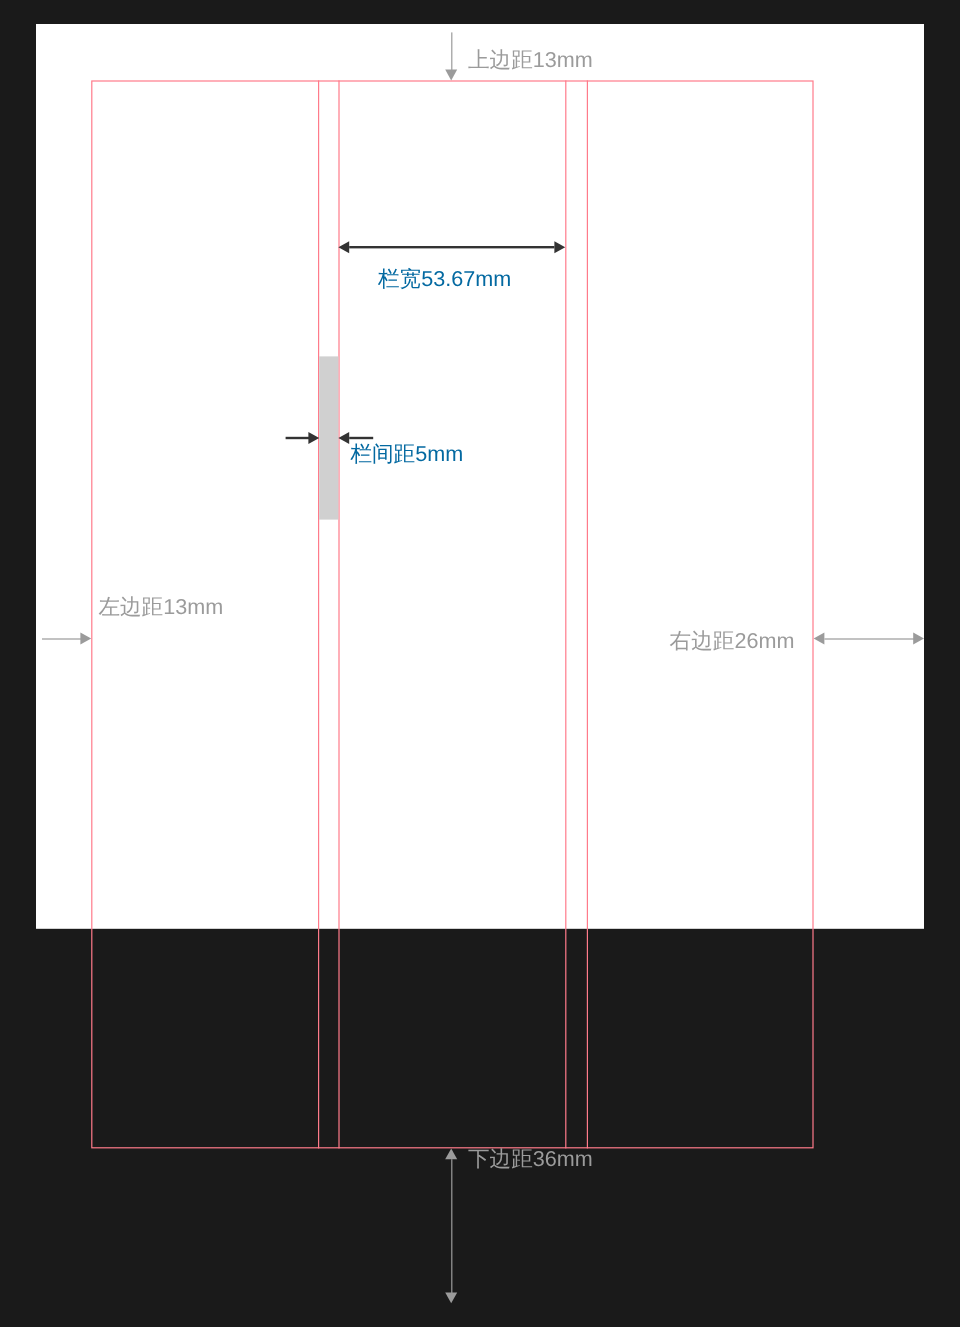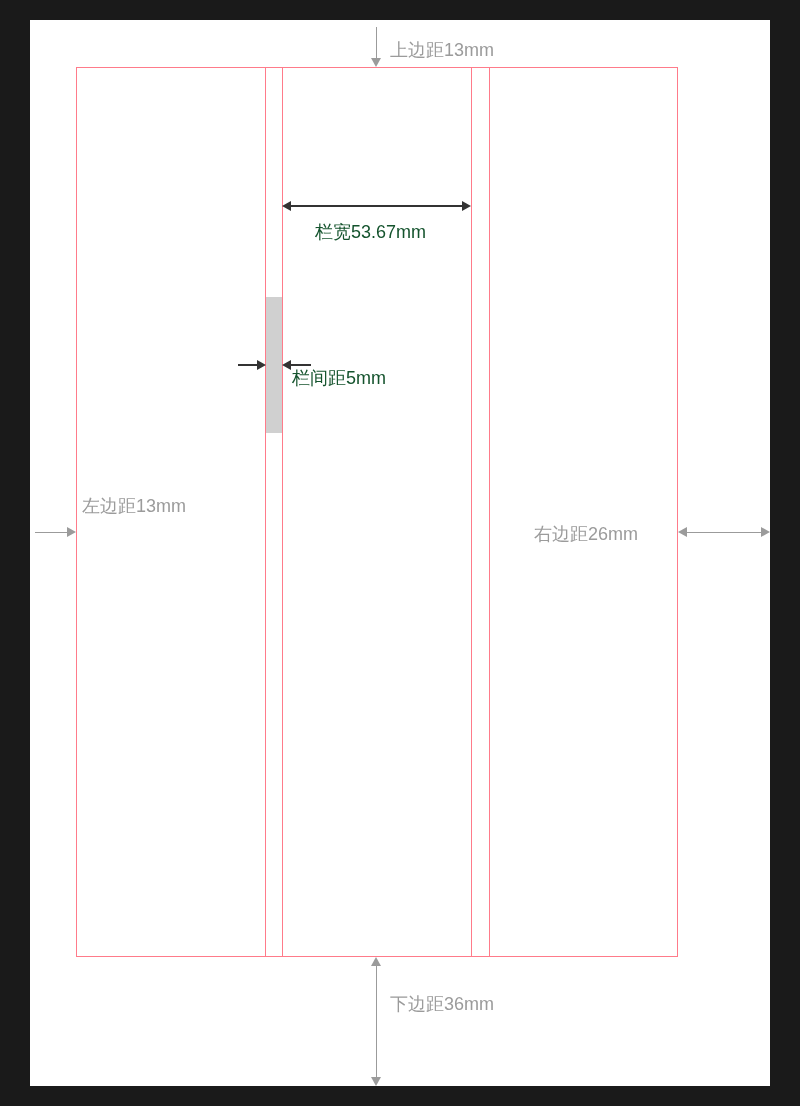--- a/index.html
+++ b/index.html
@@ -10,21 +10,21 @@
     font-family: "Helvetica Neue", Arial, "PingFang SC", "Microsoft YaHei", sans-serif;
     position: relative;
     overflow: hidden;
   }
   .page {
     position: absolute;
     background: #fff;
     left: 30px;
     top: 20px;
     width: 740px;
-    height: 1066px;
+    height: 754px;
   }
   .grid-box {
     position: absolute;
     border: 1px solid #ff7b8a;
   }
   .col-line {
     position: absolute;
     width: 0;
     border-left: 1px solid #ff7b8a;
   }
@@ -32,21 +32,21 @@
     position: absolute;
     background: #d0d0d0;
   }
   .dim-label {
     position: absolute;
     color: #9b9b9b;
     font-size: 18px;
     white-space: nowrap;
   }
   .dim-label.dark {
-    color: #14532d;
+    color: #0369a1;
   }
   .arrow-line {
     position: absolute;
     background: #9b9b9b;
   }
   .arrow-line.dark { background: #333; }
   .arrow-head {
     position: absolute;
     width: 0; height: 0;
   }
@@ -76,30 +76,30 @@
 
   <div class="gutter-highlight" style="left:236px; top:277px; width:16px; height:136px;"></div>
 
   <div class="arrow-line" style="left:346px; top:7px; width:1px; height:32px;"></div>
   <div class="arrow-head ah-down" style="left:341px; top:38px;"></div>
   <div class="dim-label" style="left:360px; top:18px;">上边距13mm</div>
 
   <div class="arrow-line" style="left:346px; top:946px; width:1px; height:112px;"></div>
   <div class="arrow-head ah-up" style="left:341px; top:937px;"></div>
   <div class="arrow-head ah-down" style="left:341px; top:1057px;"></div>
-  <div class="dim-label" style="left:360px; top:972px;">下边距36mm</div>
+  <div class="dim-label" style="left:360px; top:934px;">下边距36mm</div>
 
   <div class="arrow-line" style="left:5px; top:512px; height:1px; width:33px;"></div>
   <div class="arrow-head ah-right" style="left:37px; top:507px;"></div>
   <div class="dim-label" style="left:52px; top:474px;">左边距13mm</div>
 
   <div class="arrow-line" style="left:657px; top:512px; height:1px; width:78px;"></div>
   <div class="arrow-head ah-left" style="left:648px; top:507px;"></div>
   <div class="arrow-head ah-right" style="left:731px; top:507px;"></div>
-  <div class="dim-label" style="left:504px; top:502px;">右边距26mm</div>
+  <div class="dim-label" style="left:528px; top:502px;">右边距26mm</div>
 
   <div class="arrow-line dark" style="left:261px; top:185px; height:2px; width:171px;"></div>
   <div class="arrow-head ah-left dk" style="left:252px; top:181px;"></div>
   <div class="arrow-head ah-right dk" style="left:432px; top:181px;"></div>
   <div class="dim-label dark" style="left:285px; top:200px;">栏宽53.67mm</div>
 
   <div class="arrow-line dark" style="left:208px; top:344px; height:2px; width:20px;"></div>
   <div class="arrow-head ah-right dk" style="left:227px; top:340px;"></div>
 
   <div class="arrow-line dark" style="left:261px; top:344px; height:2px; width:20px;"></div>

